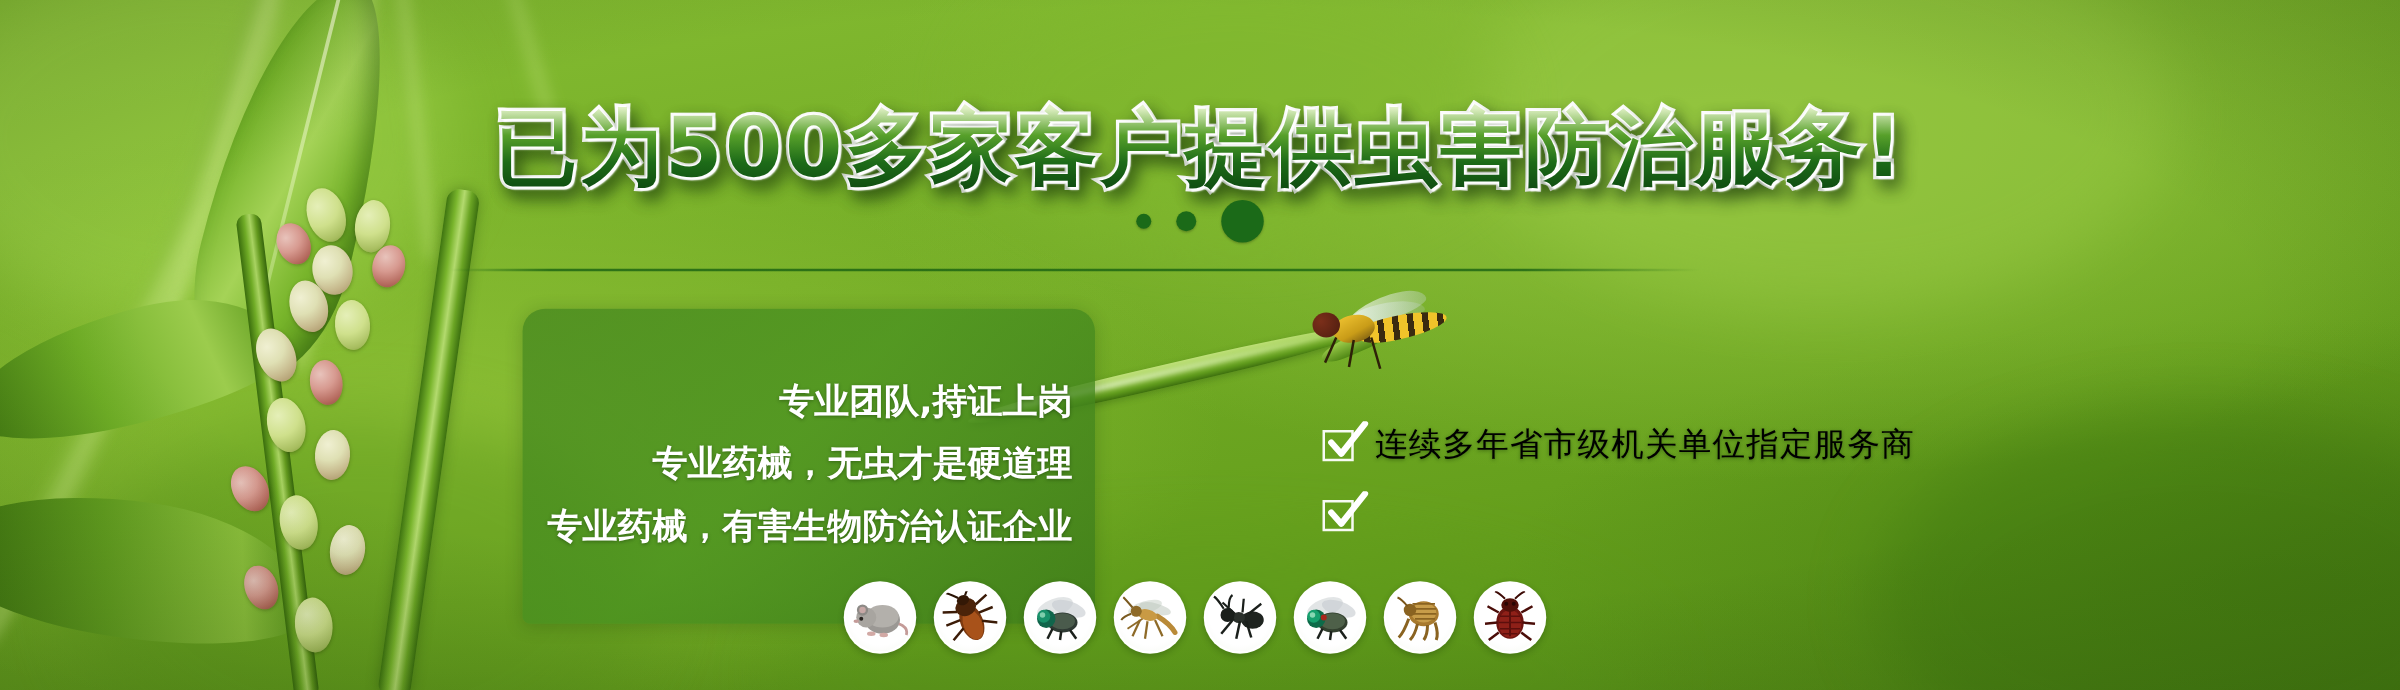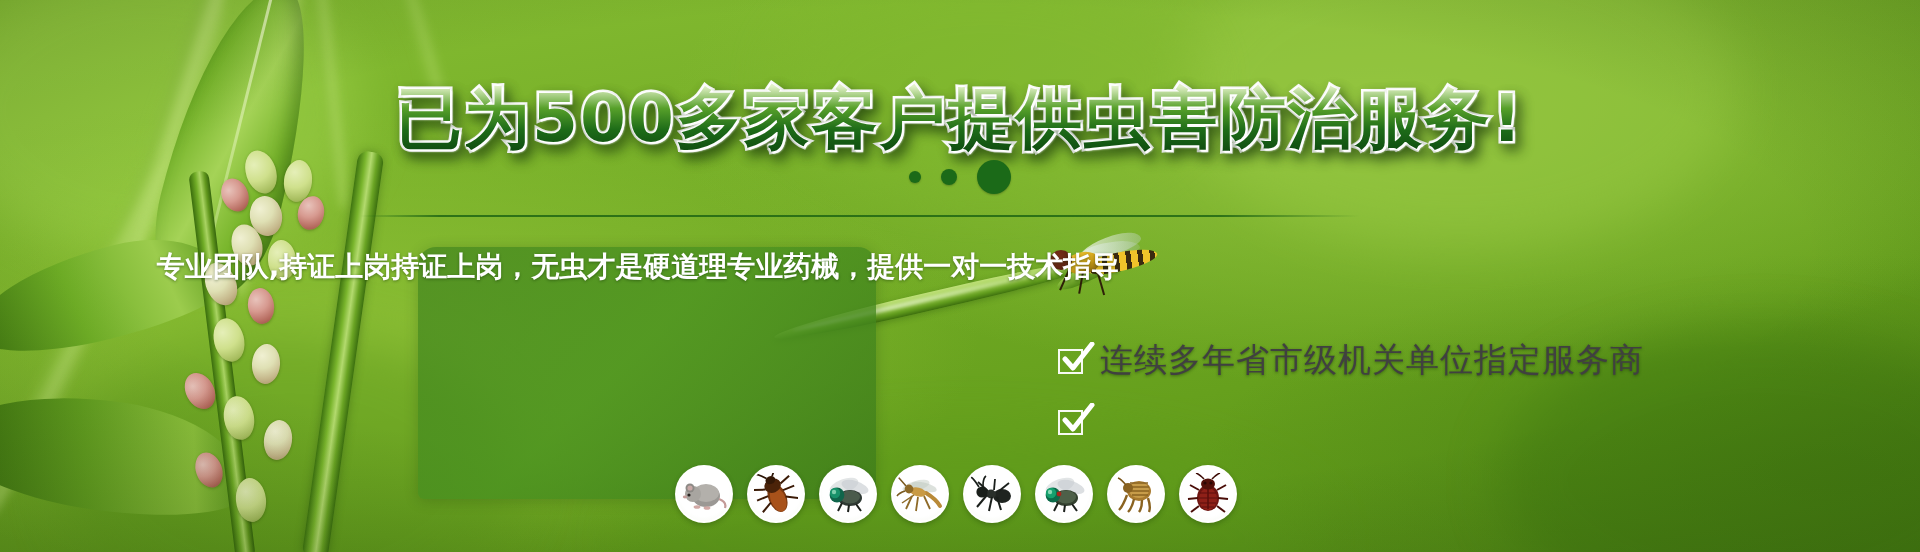--- a/index.html
+++ b/index.html
@@ -204,21 +204,21 @@
   .dot.m { width:16px; height:16px; }
   .dot.l { width:34px; height:34px; }
 
   
   .panel {
     position:absolute; left:418px; top:247px;
     width:458px; height:252px;
     background:linear-gradient(135deg, rgba(66,132,30,.72) 0%, rgba(74,146,32,.80) 45%, rgba(60,122,26,.78) 100%);
     border-radius:18px 18px 6px 6px;
     z-index:7;
-    display:flex; justify-content:center;
+    display:flex; flex-direction:column; justify-content:center;
     padding:6px 18px 10px 0;
     box-shadow:0 2px 14px rgba(20,50,8,.22);
   }
   .panel-line {
     color:#ffffff; font-weight:bold;
     font-family:"DejaVu Sans","Liberation Sans",sans-serif;
     text-align:right;
     text-shadow:0 1px 3px rgba(15,45,5,.45);
     white-space:nowrap;
   }
@@ -233,21 +233,21 @@
     display:flex; flex-direction:column; gap:25px;
   }
   .bullet { display:flex; align-items:center; gap:14px; }
   .cbox { width:28px; height:28px; position:relative; flex:0 0 auto; }
   .cbox-sq {
     position:absolute; left:0; top:2px; width:25px; height:25px;
     border:2px solid rgba(255,255,255,.95);
   }
   .cbox svg { position:absolute; left:2px; top:-5px; }
   .bullet-text {
-    color:#404040; font-size:33px; font-weight:normal;
+    color:#000000; font-size:26px; font-weight:normal;
     font-family:"DejaVu Sans","Liberation Sans",sans-serif;
     letter-spacing:1px; white-space:nowrap;
     text-shadow:0 1px 3px rgba(15,45,5,.5);
   }
 
   
   .pests {
     position:absolute; left:675px; top:465px;
     display:flex; gap:14px; z-index:8;
   }
@@ -337,22 +337,22 @@
   <div class="headline">已为500多家客户提供虫害防治服务!</div>
 
   <div class="dots">
     <span class="dot s"></span>
     <span class="dot m"></span>
     <span class="dot l"></span>
   </div>
 
   <div class="panel">
     <div class="panel-line pl-1">专业团队,持证上岗</div>
-    <div class="panel-line pl-2">持证上岗，无虫才是硬道理</div>
-    <div class="panel-line pl-3">专业药械，提供一对一技术指导</div>
+    <div class="panel-line pl-2">专业药械，无虫才是硬道理</div>
+    <div class="panel-line pl-3">专业药械，有害生物防治认证企业</div>
   </div>
 
   <div class="bullets">
     <div class="bullet">
       <span class="cbox">
         <span class="cbox-sq"></span>
         <svg width="36" height="36" viewBox="0 0 36 36">
           <path d="M5 17 L13 26 L32 2" fill="none" stroke="#ffffff" stroke-width="5" stroke-linecap="round" stroke-linejoin="round"></path>
         </svg>
       </span>

